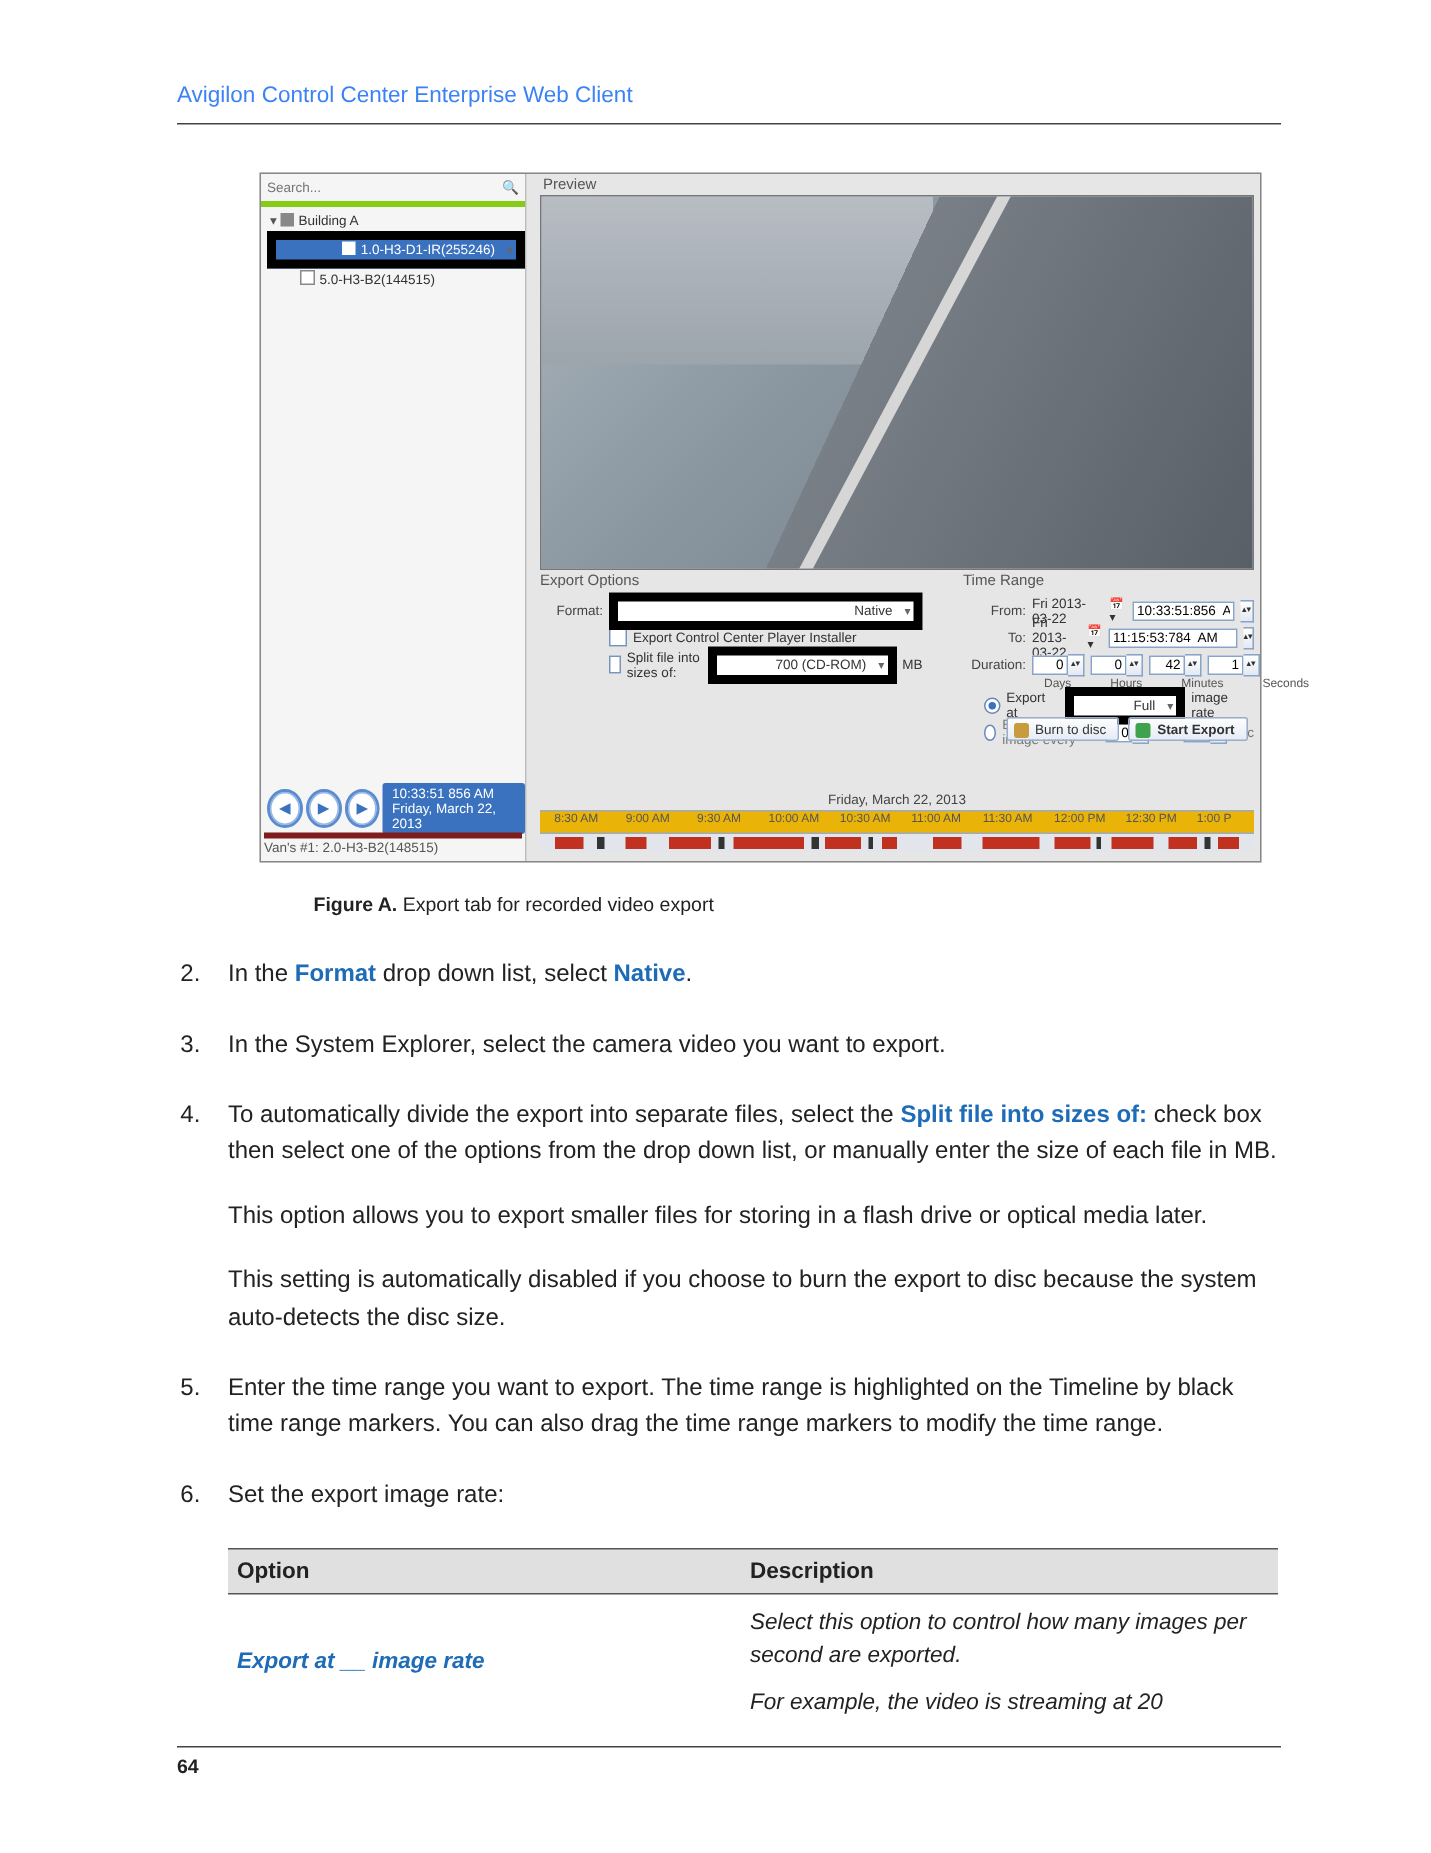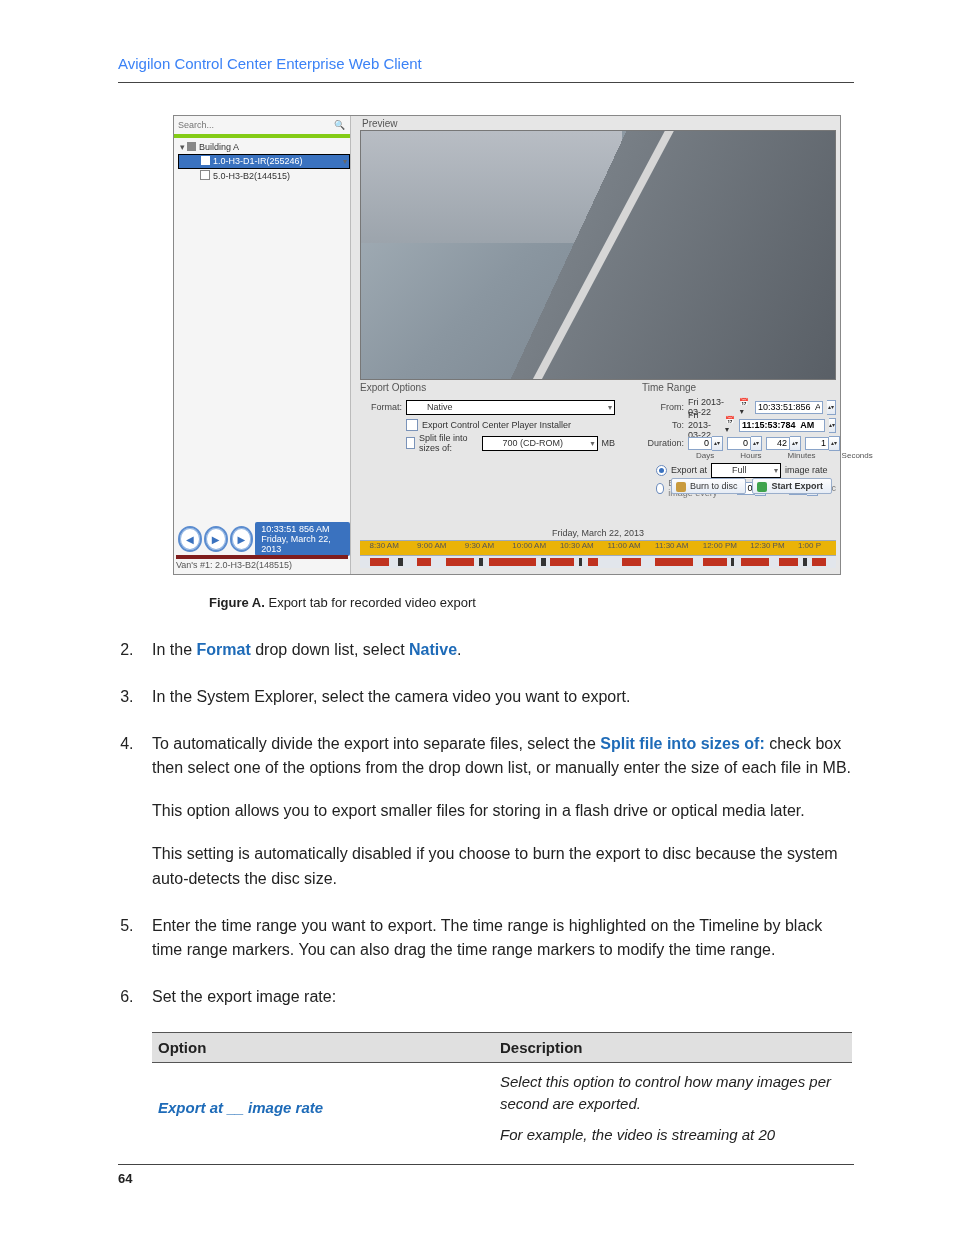--- a/index.html
+++ b/index.html
@@ -152,27 +152,28 @@
   }
   .opt-left, .opt-right {
     position: absolute; top: 0;
     font-size: 9px;
   }
   .opt-left { left: 0; width: 255px; }
   .opt-right { left: 282px; right: 0; }
   .opt-row { display: flex; align-items: center; height: 16px; margin-top: 2px; gap: 4px; }
   .lbl { display: inline-block; min-width: 42px; text-align: right; color: #444; }
   .sel {
-    border: 1px solid #000000;
+    border: 6px solid #000000;
     background: #fff;
     height: 13px; line-height: 13px;
     padding: 0 14px 0 20px;
     font-size: 9px;
     position: relative;
     flex: 1;
+    text-align: right;
   }
   .sel::after {
     content: "▾";
     position: absolute; right: 2px; top: 0;
     font-size: 8px; color: #666;
   }
   .chk { display: inline-block; width: 10px; height: 10px; border: 1px solid #7a93b9; background: #fff; }
   .txt {
     border: 1px solid #8aa4c9; background: #fff;
     height: 13px; font-size: 9px; padding: 0 2px;
@@ -363,21 +364,21 @@
             <span class="lbl">From:</span>
             <span>Fri 2013-03-22</span>
             <span style="font-size:8px;">📅▾</span>
             <input class="txt" style="width: 68px; text-align: right;" value="10:33:51:856  AM">
             <span class="spin-ctl">▴▾</span>
           </div>
           <div class="opt-row">
             <span class="lbl">To:</span>
             <span>Fri 2013-03-22</span>
             <span style="font-size:8px;">📅▾</span>
-            <input class="txt" style="width: 86px; font-weight: bold;" value="11:15:53:784  AM">
+            <input class="txt" style="width: 86px;" value="11:15:53:784  AM">
             <span class="spin-ctl">▴▾</span>
           </div>
           <div class="opt-row">
             <span class="lbl">Duration:</span>
             <span class="spin">
                 <input class="txt" value="0" style="">
                 <span class="spin-ctl">▴▾</span>
               </span>
             <span class="spin">
                 <input class="txt" value="0" style="">

